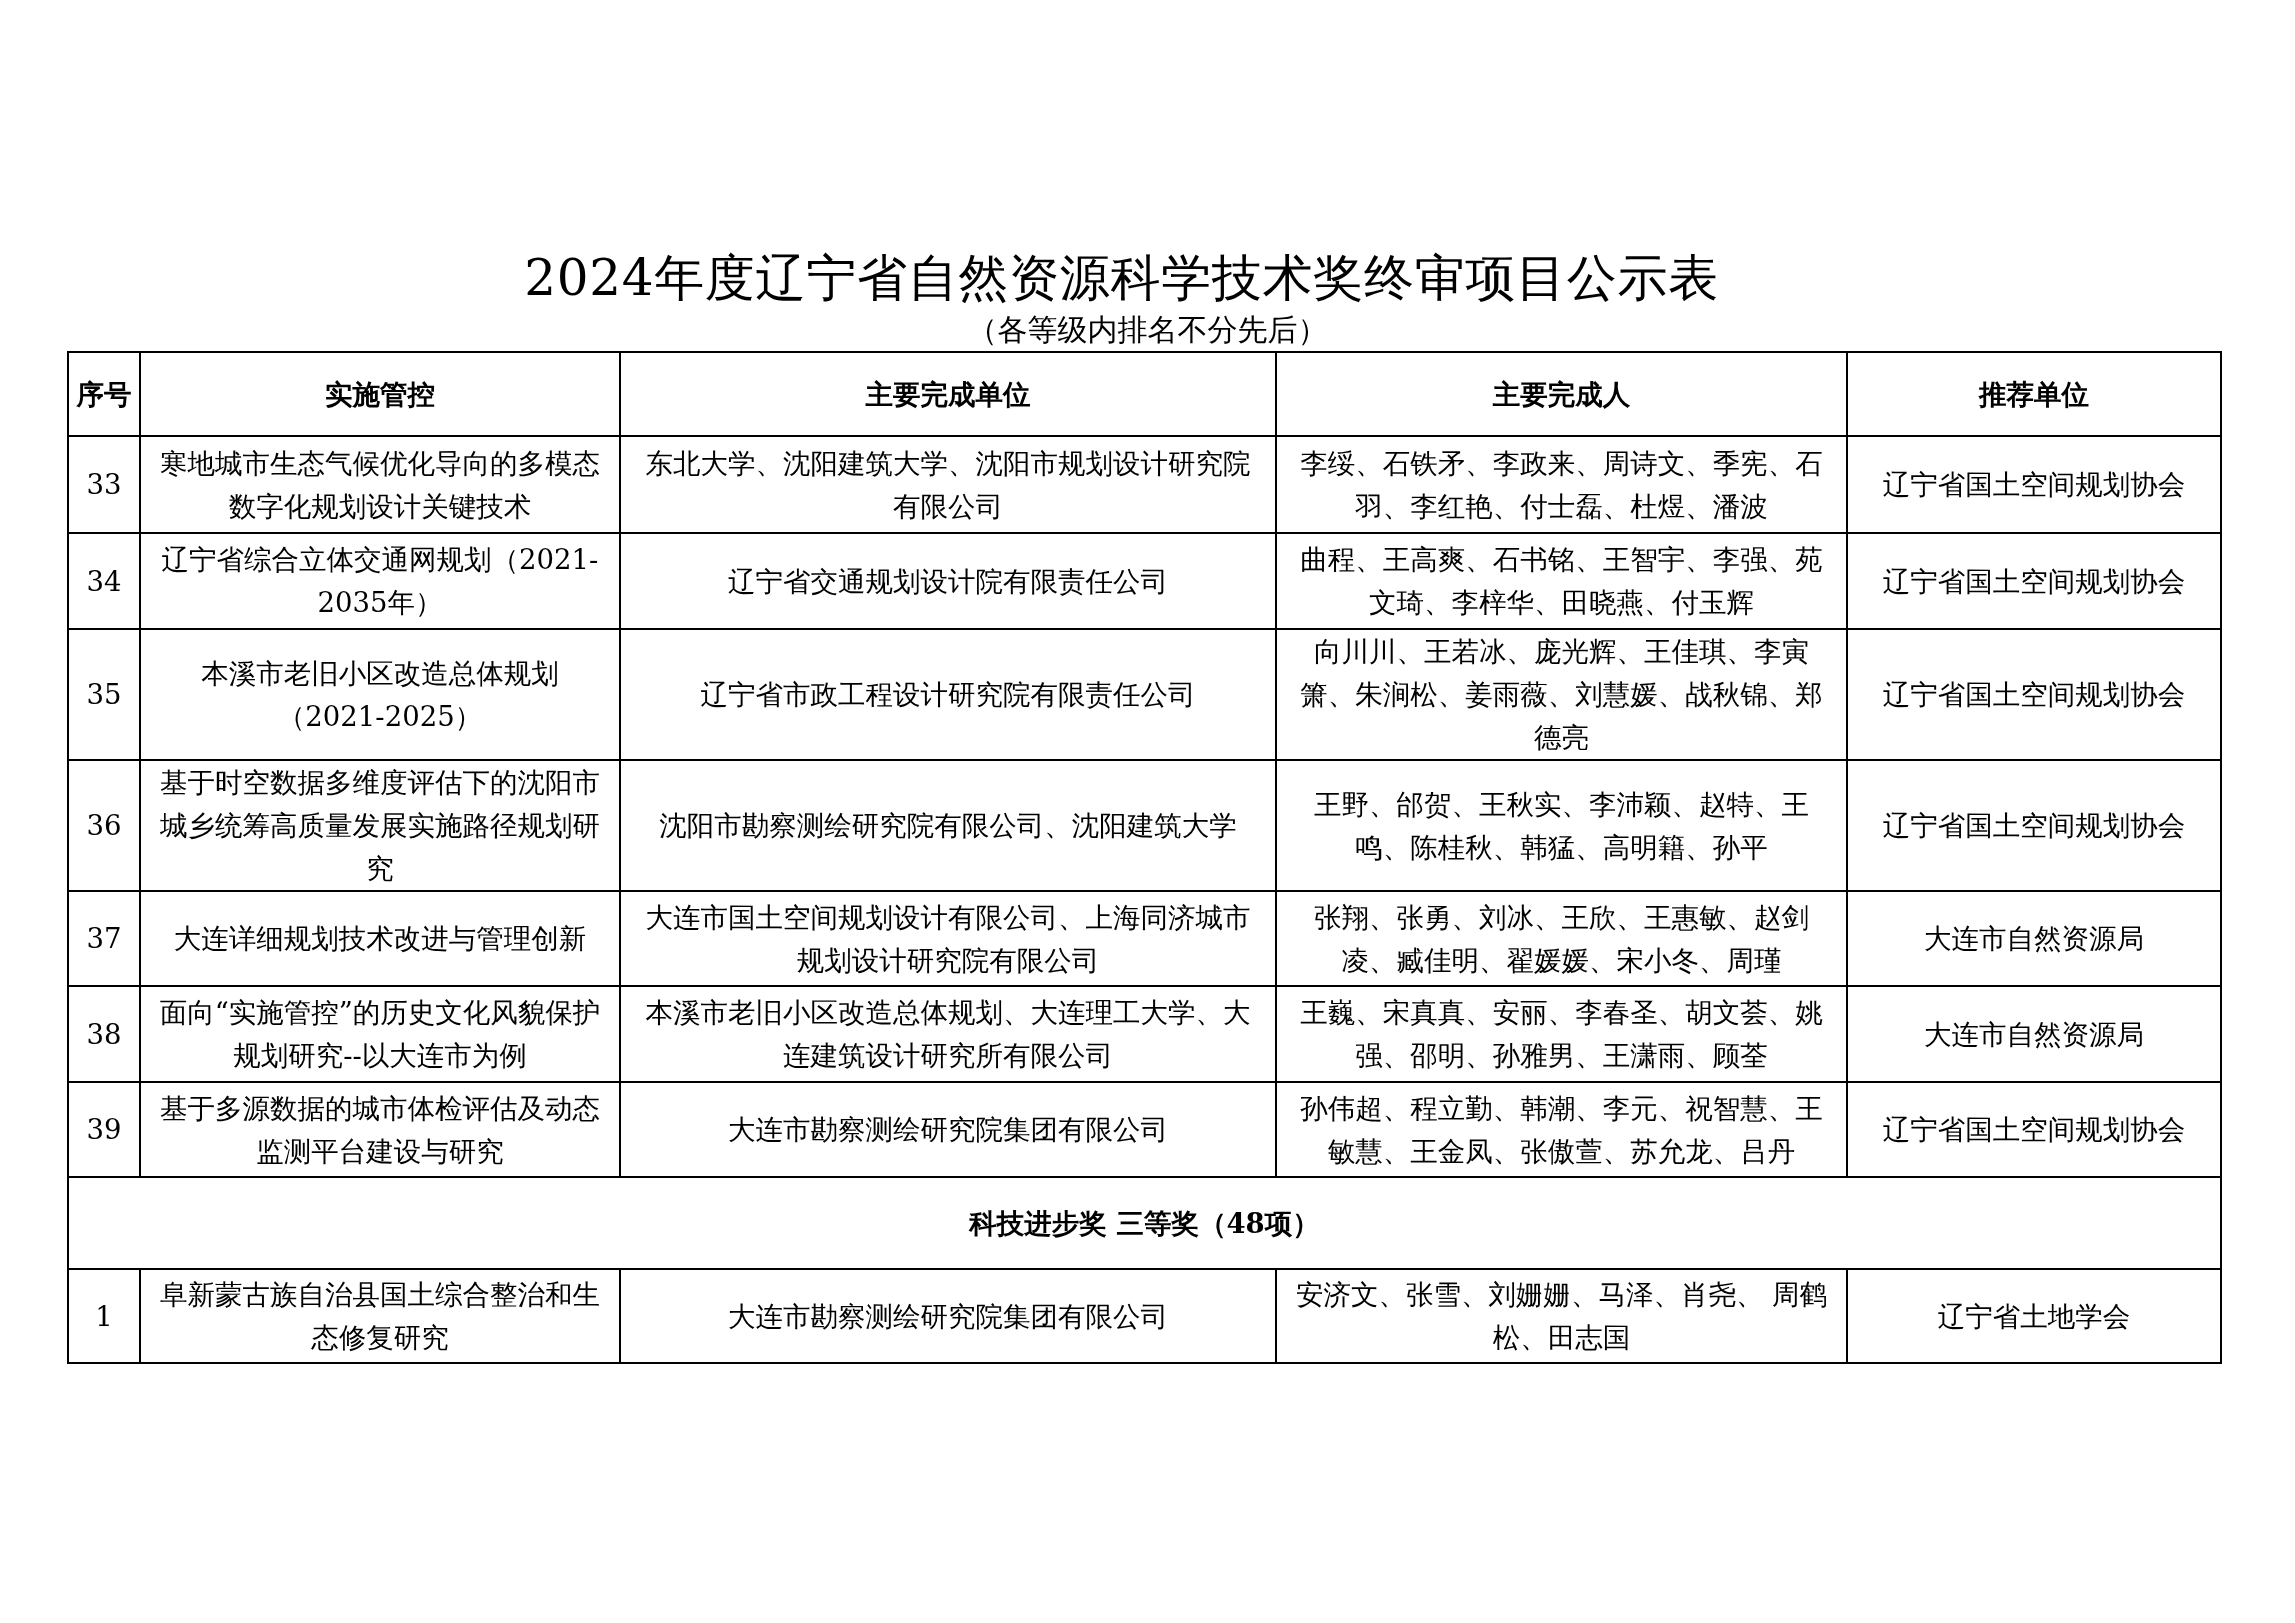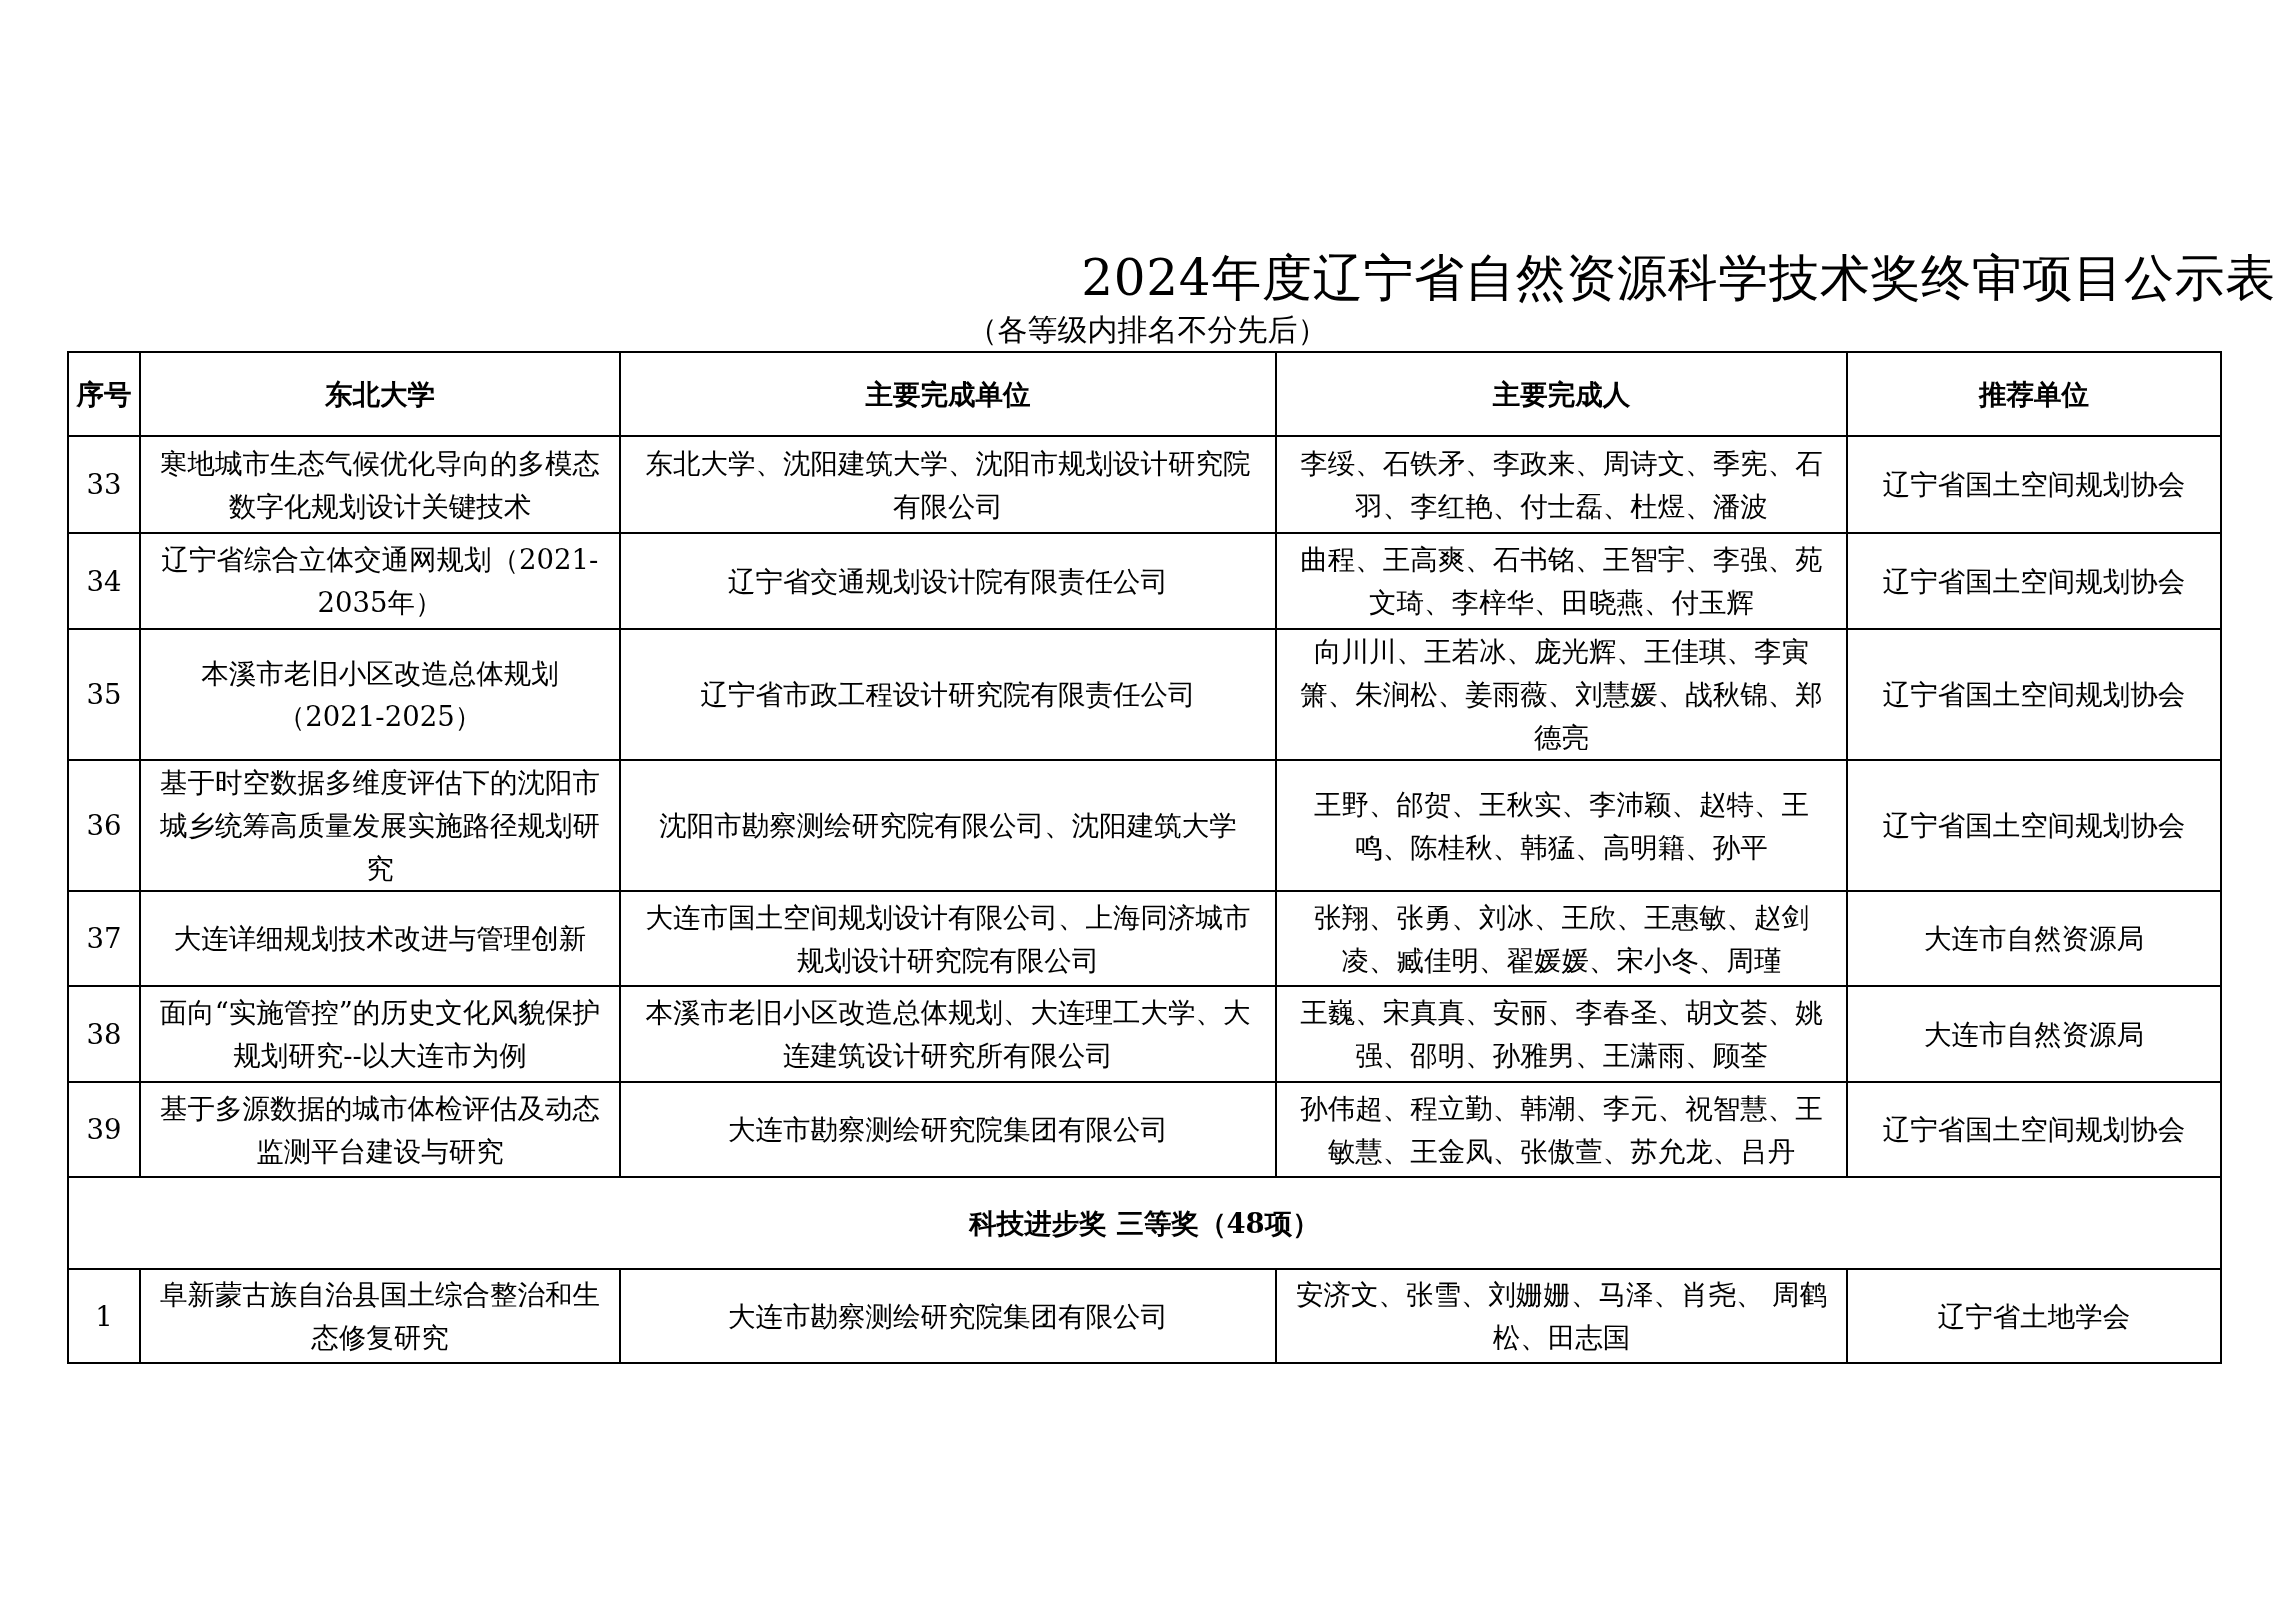--- a/index.html
+++ b/index.html
@@ -1,17 +1,17 @@
 <!DOCTYPE html>
 <html style="font-size:10.5px"><head>
 <meta charset="utf-8">
 <style>
   html,body{margin:0;padding:0;background:#ffffff;}
   body{width:2295px;height:1623px;position:relative;overflow:hidden;font-family:"DejaVu Serif","Liberation Serif",serif;color:#000;}
-  .title{position:absolute;left:0;width:2243px;top:249px;text-align:right;font-size:50px;line-height:59px;letter-spacing:0.7px;margin-left:33px;}
+  .title{position:absolute;left:0;width:2243px;top:249px;text-align:center;font-size:50px;line-height:59px;letter-spacing:0.7px;}
   .subtitle{position:absolute;left:0;width:2295px;top:313px;text-align:center;font-size:30px;line-height:33px;}
   table{position:absolute;left:67px;top:351px;border-collapse:collapse;table-layout:fixed;width:2153px;}
   td,th{border:2px solid #000;text-align:center;vertical-align:middle;font-weight:normal;font-size:27.5px;line-height:43px;padding:0 11.8px;box-sizing:border-box;}
   th{font-weight:bold;font-size:27.5px;}
   th.seq{padding:0 2.6px;line-height:41px;}
   td.seq{padding:0 2.6px;border-radius:27px;}
   td.section{font-weight:bold;font-size:27.5px;}
   .c1{width:72px;} .c2{width:480px;} .c3{width:656px;} .c4{width:571px;} .c5{width:374px;}
 </style>
 </head>
@@ -24,21 +24,21 @@
   <colgroup>
       <col class="c1">
       <col class="c2">
       <col class="c3">
       <col class="c4">
       <col class="c5">
     </colgroup>
   <thead>
     <tr style="height:84px">
       <th class="seq">序号</th>
-      <th>东北大学</th>
+      <th>实施管控</th>
       <th>主要完成单位</th>
       <th>主要完成人</th>
       <th>推荐单位</th>
     </tr>
   </thead>
   <tbody>
     <tr style="height:97px">
       <td class="seq">33</td>
       <td>寒地城市生态气候优化导向的多模态数字化规划设计关键技术</td>
       <td>东北大学、沈阳建筑大学、沈阳市规划设计研究院有限公司</td>

